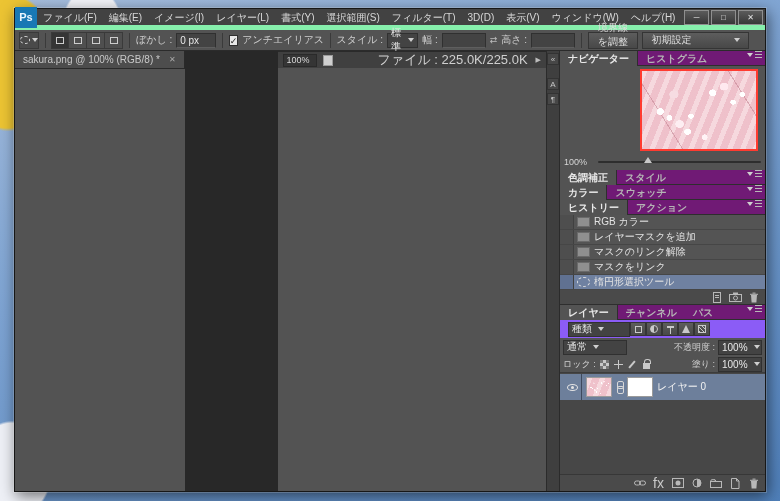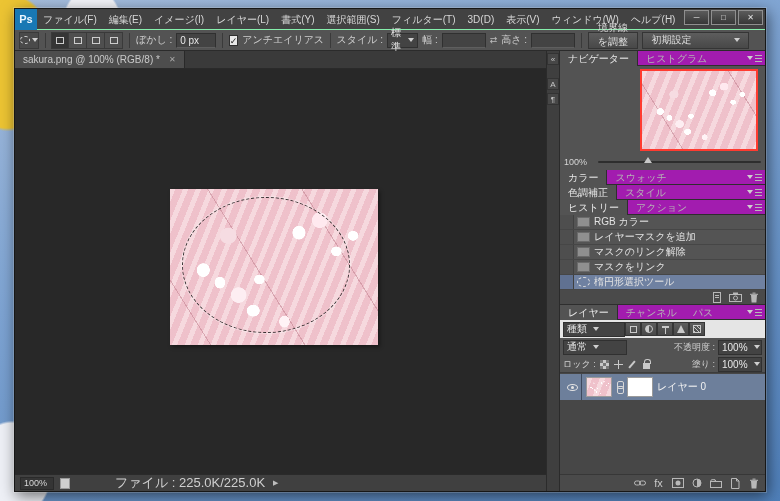--- a/index.html
+++ b/index.html
@@ -20,21 +20,21 @@
 
   
   .ps-window {
     position:absolute; left:14px; top:8px; width:752px; height:484px;
     background:#535353; border:1px solid #171717;
     box-shadow:0 0 0 1px rgba(255,255,255,0.18), 2px 4px 14px rgba(0,0,0,0.55);
     display:flex; flex-direction:column;
   }
 
   
-  .titlebar { height:21px; background:#424242; display:flex; align-items:center; border-bottom:1px solid #86efac; }
+  .titlebar { height:21px; background:#424242; display:flex; align-items:center; border-bottom:5px solid #86efac; }
   .ps-logo { width:22px; height:21px; background:#1878b4; color:#eaf6ff; font-weight:bold; font-size:11px;
              display:flex; align-items:center; justify-content:center; }
   .menu-item { font-size:10px; color:#d8d8d8; padding:4px 6px; line-height:21px; white-space:nowrap; cursor:default; }
   .win-controls { margin-left:auto; display:flex; align-items:flex-start; height:100%; padding:1px 2px 0 0; }
   .win-btn { width:25px; height:15px; margin-left:2px; border:1px solid #8f8f8f;
              background:linear-gradient(#5b5b5b,#373737); color:#e4e4e4; font-size:8px;
              display:flex; align-items:center; justify-content:center; }
 
   
   .options-bar { height:21px; background:#535353; border-bottom:1px solid #2b2b2b;
@@ -60,21 +60,21 @@
               display:flex; align-items:center; padding:0 3px; gap:6px; }
   .swap-icon { color:#bdbdbd; font-size:9px; }
   .opt-btn { height:17px; background:linear-gradient(#5d5d5d,#484848); border:1px solid #353535;
              color:#dedede; font-size:10px; padding:0 8px; display:flex; align-items:center; }
   .preset-btn { margin-left:auto; margin-right:12px; width:210px; justify-content:space-between; }
 
   
   .content { flex:1; display:flex; min-height:0; }
 
   
-  .doc-col { flex:1; display:flex; flex-direction:column; min-width:0; }
+  .doc-col { flex:1; display:flex; flex-direction:row; min-width:0; }
   .tabbar { height:18px; background:#3a3a3a; display:flex; border-bottom:1px solid #2a2a2a; }
   .doc-tab { background:#4d4d4d; color:#c9c9c9; font-size:10px; padding:0 8px;
              display:flex; align-items:center; gap:9px; border-right:1px solid #292929; }
   .tab-close { color:#a8a8a8; font-size:8px; }
   .canvas { flex:1; background:#282828; position:relative; overflow:hidden; }
 
   
   .sakura-art {
     background-color:#f2c8d0;
     background-image:
@@ -109,21 +109,21 @@
 
   
   .icon-strip { width:14px; background:#3f3f3f; border-left:1px solid #2b2b2b; border-right:1px solid #2b2b2b;
                 display:flex; flex-direction:column; align-items:center; padding-top:2px; }
   .strip-btn { width:12px; height:12px; margin-bottom:3px; color:#c6c6c6; font-size:8px;
                display:flex; align-items:center; justify-content:center; background:#474747; border:1px solid #333; }
   .strip-gap { height:10px; }
 
   
   .panel-col { width:205px; background:#454545; display:flex; flex-direction:column; min-height:0; }
-  .tabs-row { height:15px; background:#a21caf; display:flex; align-items:center; border-bottom:1px solid #2e2e2e; }
+  .tabs-row { height:15px; background:#701a75; display:flex; align-items:flex-start; border-bottom:1px solid #2e2e2e;font-weight:bold; }
   .tab { font-size:10px; color:#b4b4b4; padding:1px 8px 0; display:flex; align-items:center; white-space:nowrap; }
   .tab.active { background:#535353; color:#e8e8e8; border-right:1px solid #2e2e2e; }
   .pmenu { margin-left:auto; display:flex; align-items:center; gap:2px; padding-right:3px; }
   .pmenu .bars { width:7px; height:7px; background:repeating-linear-gradient(#b9b9b9 0 1px, rgba(0,0,0,0) 1px 3px); }
 
   
   .nav-content { height:104px; background:#535353; position:relative; }
   .nav-thumb { position:absolute; right:7px; top:3px; width:118px; height:82px; border:2px solid #ff3b30; }
   .nav-zoomrow { position:absolute; left:4px; right:4px; bottom:2px; height:13px; display:flex; align-items:center; gap:4px; }
   .nav-zoom { font-size:9px; color:#d6d6d6; width:30px; }
@@ -138,21 +138,21 @@
   .hist-check { width:14px; align-self:stretch; background:#4e4e4e; border-right:1px solid #404040; }
   .hist-row.selected .hist-check { background:#607191; }
   .h-icon { width:13px; height:10px; margin:0 4px 0 3px; background:#8f8f8f; border:1px solid #6a6a6a; flex:none; }
   .h-icon.ellipse { background:rgba(0,0,0,0); border:1px dashed #e0e0e0; border-radius:50%; }
   .hist-label { font-size:10px; color:#e2e2e2; white-space:nowrap; overflow:hidden; }
   .hist-footer { height:15px; background:#4a4a4a; border-bottom:1px solid #2e2e2e;
                  display:flex; align-items:center; justify-content:flex-end; gap:5px; padding-right:5px; }
   .ficon { width:13px; height:11px; display:flex; align-items:center; justify-content:center; }
 
   
-  .filter-row { height:18px; background:#e5e5e5; display:flex; align-items:center; gap:0; padding:0 3px; }
+  .filter-row { height:18px; background:#8b5cf6; display:flex; align-items:center; gap:0; padding:0 8px; }
   .kind-dd { width:62px; }
   .mini-btn { width:16px; height:14px; background:linear-gradient(#5d5d5d,#484848); border:1px solid #353535;
               display:flex; align-items:center; justify-content:center; }
   .mb-square { width:7px; height:7px; border:1px solid #c9c9c9; }
   .mb-half { width:8px; height:8px; border-radius:50%; background:linear-gradient(90deg,#c9c9c9 50%, rgba(0,0,0,0) 50%); border:1px solid #c9c9c9; }
   .mb-t { width:7px; height:7px; border-top:2px solid #c9c9c9; position:relative; }
   .mb-t::after { content:""; position:absolute; left:3px; top:0; width:1px; height:6px; background:#c9c9c9; }
   .mb-pen { width:0; height:0; border-left:4px solid transparent; border-right:4px solid transparent; border-bottom:8px solid #c9c9c9; }
   .mb-smart { width:8px; height:8px; border:1px solid #c9c9c9; background:repeating-linear-gradient(45deg,#c9c9c9 0 1px, rgba(0,0,0,0) 1px 3px); }
   .blend-row { height:18px; background:#535353; display:flex; align-items:center; gap:3px; padding:0 3px; }
@@ -179,21 +179,21 @@
   .eye { width:11px; height:7px; border:1px solid #e3e3e3; border-radius:50%; position:relative; }
   .eye::after { content:""; position:absolute; left:3px; top:1px; width:3px; height:3px; border-radius:50%; background:#e3e3e3; }
   .layer-thumb { width:26px; height:20px; border:1px solid #9a9a9a; }
   .mask-link { width:7px; height:12px; position:relative; }
   .mask-link::before, .mask-link::after { content:""; position:absolute; left:1px; width:5px; height:6px; border:1px solid #d8d8d8; border-radius:2px; }
   .mask-link::before { top:0; } .mask-link::after { top:5px; }
   .mask-thumb { width:26px; height:20px; background:#ffffff; border:1px solid #9a9a9a; }
   .layer-name { font-size:10px; color:#f2f2f2; }
   .layers-footer { height:17px; background:#4a4a4a; border-top:1px solid #373737;
                    display:flex; align-items:center; justify-content:flex-end; gap:6px; padding-right:5px; }
-  .fx-label { font-size:11px; color:#c9c9c9; }
+  .fx-label { font-size:14px; color:#c9c9c9; }
 </style>
 </head>
 <body>
 
 <div class="desktop">
   <div class="ps-window">
 
     <div class="titlebar">
       <div class="ps-logo">Ps</div>
       <span class="menu-item">ファイル(F)</span>
@@ -302,31 +302,31 @@
           <div class="nav-thumb sakura-art"></div>
           <div class="nav-zoomrow">
             <span class="nav-zoom">100%</span>
             <div class="slider-track">
               <span class="slider-thumb"></span>
             </div>
           </div>
         </div>
 
         <div class="tabs-row">
+          <div class="tab active">色調補正</div>
+          <div class="tab">スタイル</div>
+          <div class="pmenu">
+            <span class="tri-down"></span>
+            <span class="bars"></span>
+          </div>
+        </div>
+
+        <div class="tabs-row">
           <div class="tab active">カラー</div>
           <div class="tab">スウォッチ</div>
-          <div class="pmenu">
-            <span class="tri-down"></span>
-            <span class="bars"></span>
-          </div>
-        </div>
-
-        <div class="tabs-row">
-          <div class="tab active">色調補正</div>
-          <div class="tab">スタイル</div>
           <div class="pmenu">
             <span class="tri-down"></span>
             <span class="bars"></span>
           </div>
         </div>
 
         <div class="tabs-row">
           <div class="tab active">ヒストリー</div>
           <div class="tab">アクション</div>
           <div class="pmenu">

